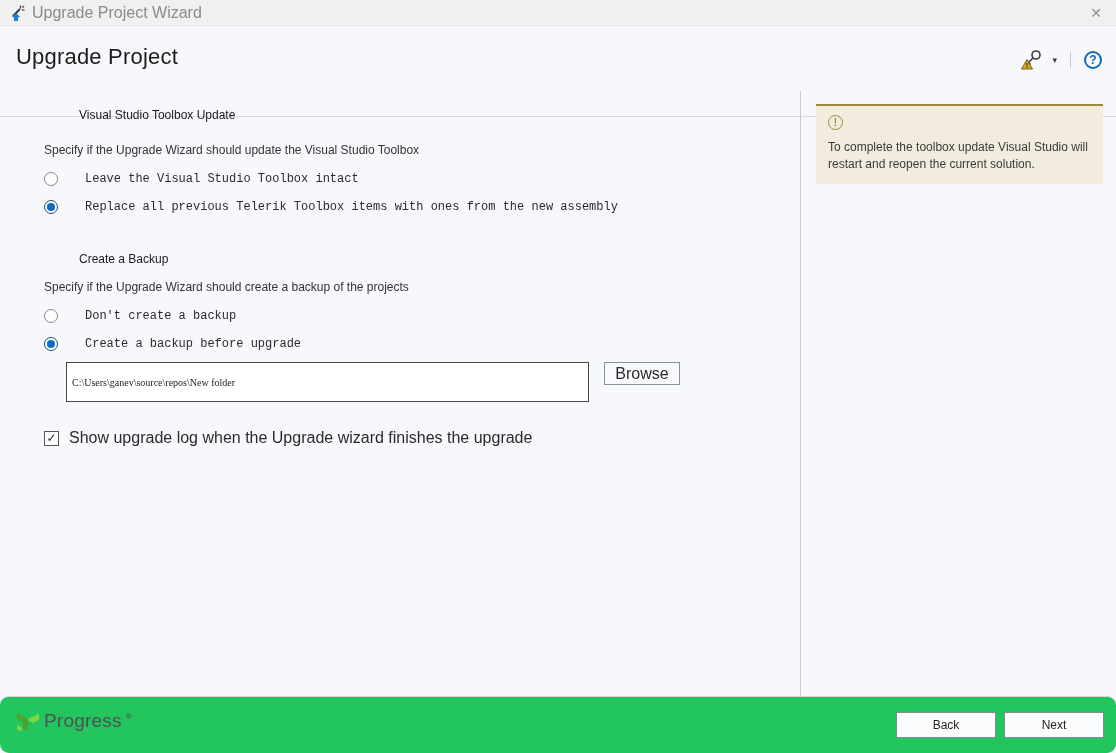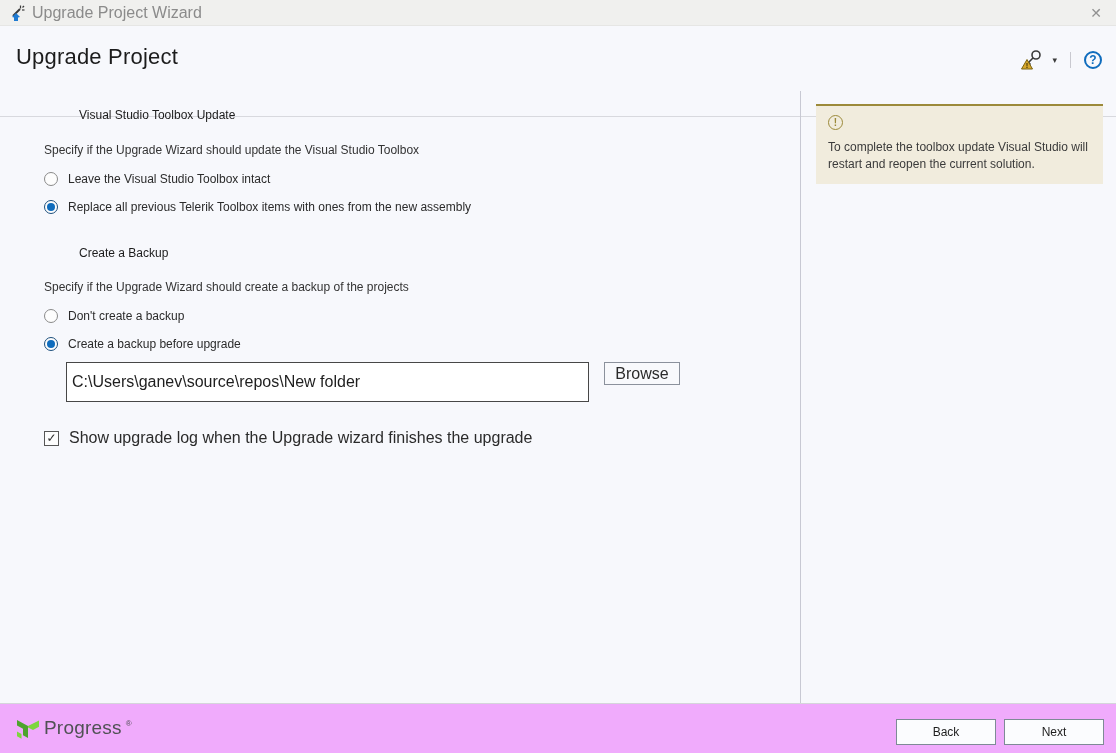--- a/index.html
+++ b/index.html
@@ -49,36 +49,36 @@
 
   
   .content { position: absolute; top: 91px; left: 0; right: 0; bottom: 50px; }
   .v-divider { position: absolute; left: 800px; top: 0; bottom: 0; width: 1px; background: #c8c9d3; }
   .left-pane { position: absolute; left: 0; top: 0; width: 800px; bottom: 0; }
   .right-pane { position: absolute; left: 801px; right: 0; top: 0; bottom: 0; }
 
   .section-heading { position: absolute; left: 44px; font-size: 12px; font-weight: 400; color: #1c1c1c; margin-left: 35px; }
   .section-desc { position: absolute; left: 44px; font-size: 12px; color: #333; }
 
-  .radio-row { position: absolute; left: 44px; display: flex; align-items: center; gap: 10px; height: 16px; }
+  .radio-row { position: absolute; left: 44px; display: flex; align-items: center; gap: 27px; height: 16px; font-family: Liberation Mono, monospace; }
   .radio-circle {
     width: 14px; height: 14px; border-radius: 50%; background: #fdfdfd;
     border: 1px solid #8a8a8a; flex: 0 0 auto; position: relative;
   }
   .radio-circle.selected { border: 1px solid #1d4f7c; }
   .radio-circle.selected::after {
     content: ""; position: absolute; left: 2px; top: 2px; width: 8px; height: 8px;
     border-radius: 50%; background: #0f6cbd;
   }
   .radio-label { font-size: 12px; color: #2b2b2b; }
 
   .path-input {
     position: absolute; left: 66px; top: 271px; width: 523px; height: 22px;
-    border: 1px solid #474747; background: #ffffff; font-size: 16px;
-    font-family: Liberation Sans, sans-serif; color: #1e1e1e; padding: 19px 5px; outline: none;
+    border: 1px solid #474747; background: #ffffff; font-size: 10px;
+    font-family: Liberation Serif, serif; color: #1e1e1e; padding: 19px 5px; outline: none;
   }
   .browse-btn {
     position: absolute; left: 604px; top: 271px; width: 76px; height: 23px;
     background: #f8f9fc; border: 1px solid #8b919c; font-size: 16px; color: #2b2b2b;
     display: flex; align-items: center; justify-content: center; cursor: default;
   }
 
   .checkbox-row { position: absolute; left: 44px; top: 338px; display: flex; align-items: center; gap: 10px; }
   .checkbox-box {
     width: 15px; height: 15px; background: #fdfdfd; border: 1px solid #565656;
@@ -95,22 +95,22 @@
   }
   .notify-icon {
     width: 15px; height: 15px; border: 1.5px solid #9c8a3a; border-radius: 50%;
     color: #9c8a3a; font-size: 10px; font-weight: bold;
     display: flex; align-items: center; justify-content: center; margin-bottom: 9px;
   }
   .notify-text { font-size: 12px; color: #3b3b3b; line-height: 1.38; }
 
   
   .footer {
-    position: absolute; left: 0; right: 0; bottom: 0; height: 50px;
-    background: #f0abfc; border-top: 1px solid #d5d5db;
+    position: absolute; left: 0; right: 0; bottom: 0; height: 57px;
+    background: #22c55e; border-top: 1px solid #d5d5db; border-radius: 9px;
   }
   .brand { position: absolute; left: 15px; top: 13px; display: flex; align-items: flex-start; gap: 4px; }
   .brand-name { font-size: 19px; color: #4f5154; font-weight: 500; letter-spacing: 0.2px; }
   .brand-mark-sup { font-size: 8px; color: #4f5154; margin-top: 2px; }
   .footer-btn {
     position: absolute; top: 15px; width: 100px; height: 26px;
     background: #fbfcfe; border: 1px solid #7e8a96; font-size: 12px; color: #1e1e1e;
     display: flex; align-items: center; justify-content: center; cursor: default;
   }
   .btn-back { left: 896px; }
@@ -160,21 +160,21 @@
       <div class="section-desc" style="top:52px">Specify if the Upgrade Wizard should update the Visual Studio Toolbox</div>
       <div class="radio-row" style="top:80px">
         <span class="radio-circle"></span>
         <span class="radio-label">Leave the Visual Studio Toolbox intact</span>
       </div>
       <div class="radio-row" style="top:108px">
         <span class="radio-circle selected"></span>
         <span class="radio-label">Replace all previous Telerik Toolbox items with ones from the new assembly</span>
       </div>
 
-      <div class="section-heading" style="top:155px">Create a Backup</div>
+      <div class="section-heading" style="top:161px">Create a Backup</div>
       <div class="section-desc" style="top:189px">Specify if the Upgrade Wizard should create a backup of the projects</div>
       <div class="radio-row" style="top:217px">
         <span class="radio-circle"></span>
         <span class="radio-label">Don't create a backup</span>
       </div>
       <div class="radio-row" style="top:245px">
         <span class="radio-circle selected"></span>
         <span class="radio-label">Create a backup before upgrade</span>
       </div>
       <input class="path-input" type="text" value="C:\Users\ganev\source\repos\New folder" style="">

